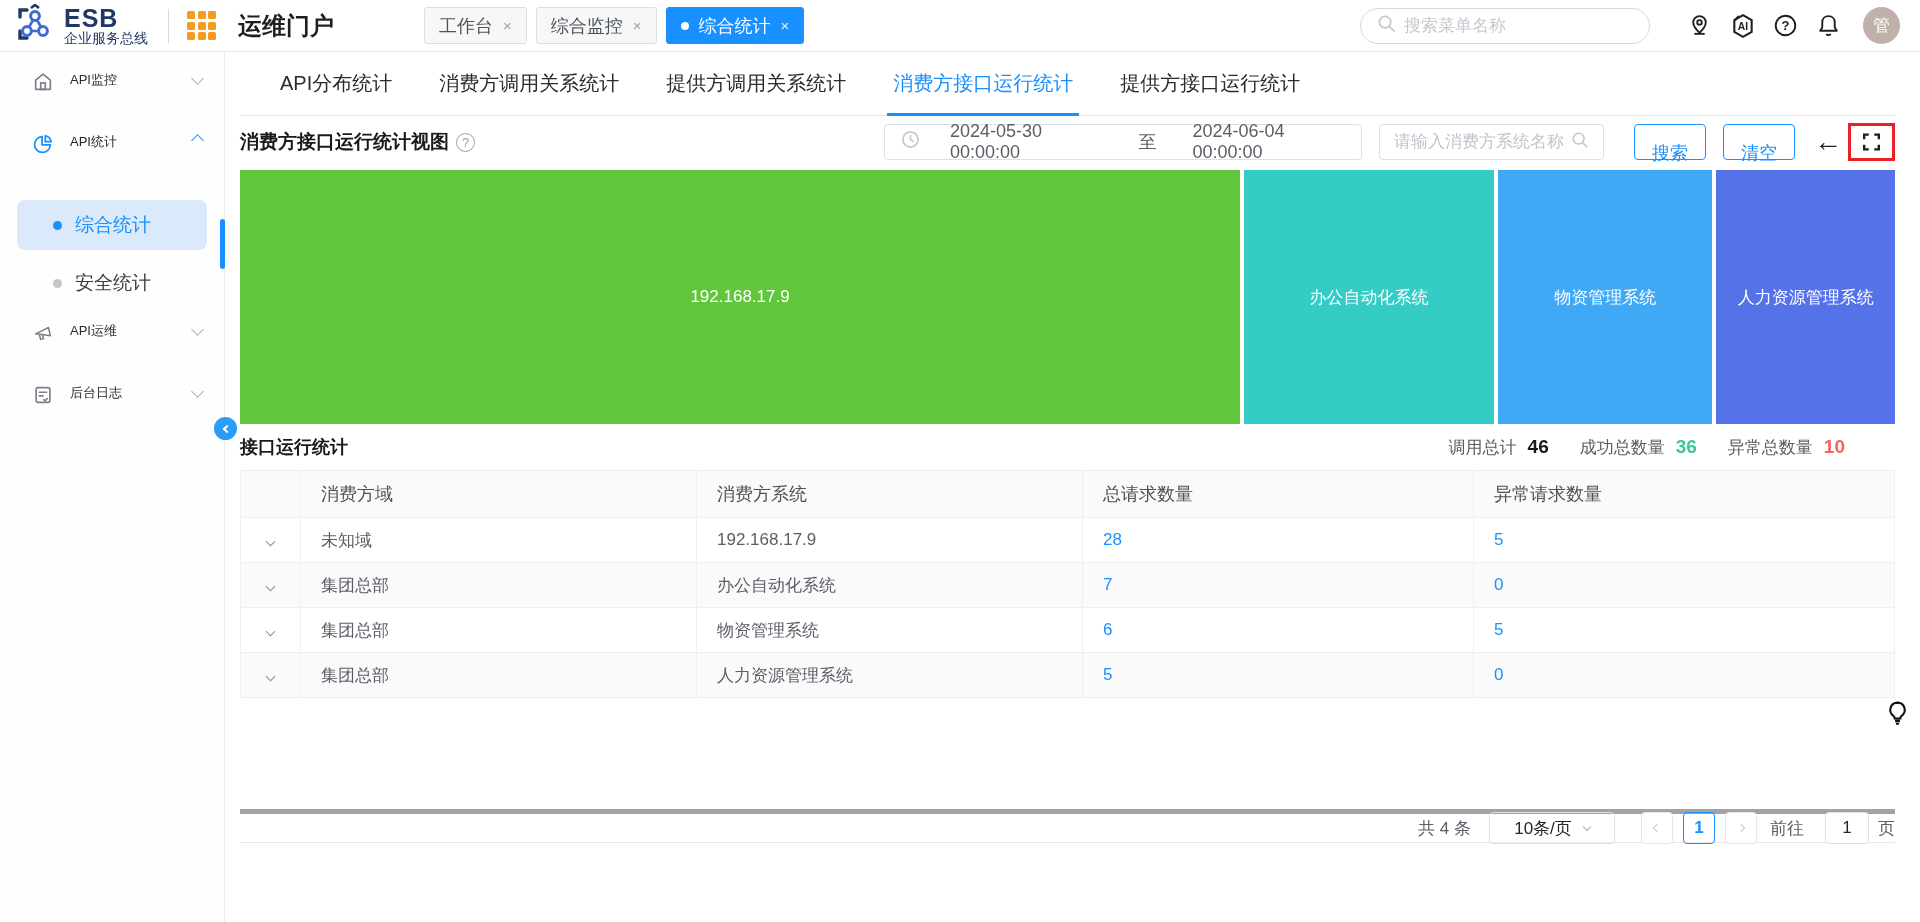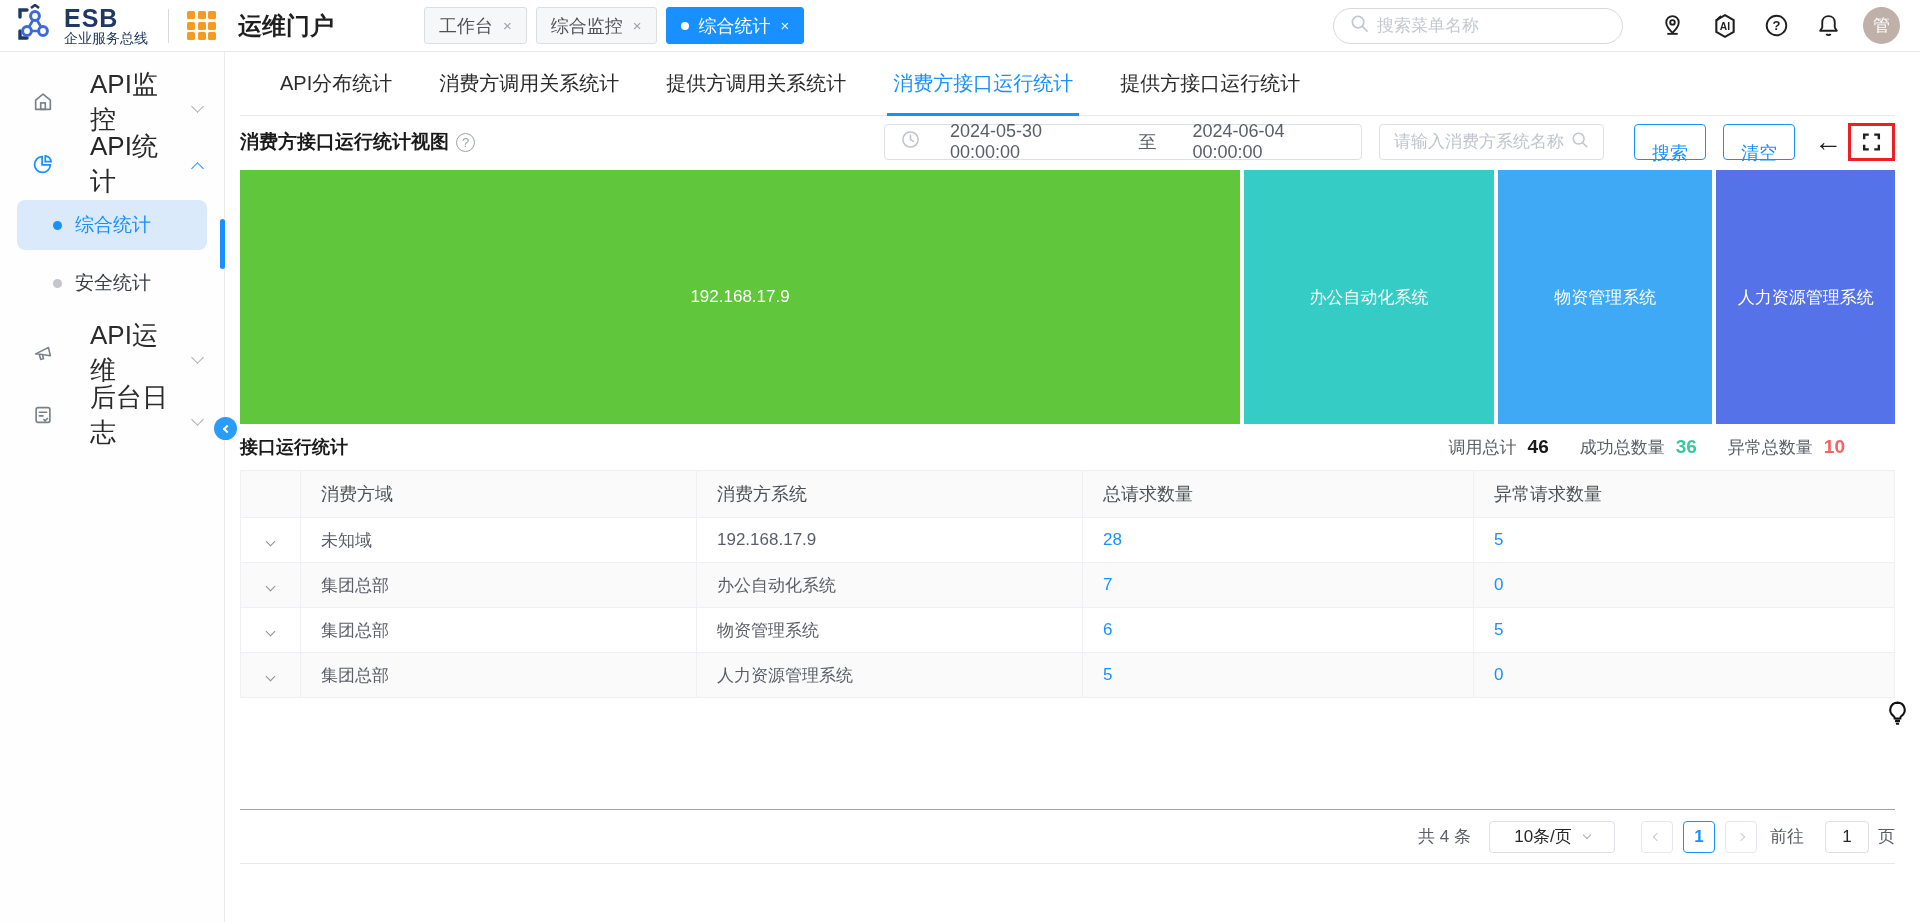--- a/index.html
+++ b/index.html
@@ -30,28 +30,28 @@
   .chip .close { margin-left:10px; font-size:15px; color:#9CA1A6; }
   .chip.active { background:#1890FF; border-color:#1890FF; color:#fff; }
   .chip.active .close { color:#E8F3FF; }
   .chip .dot { width:8px; height:8px; border-radius:50%; background:#fff; margin-right:10px; display:none; }
   .chip.active .dot { display:inline-block; }
 
   .header-right { margin-left:auto; display:flex; align-items:center; }
   .search-pill { display:flex; align-items:center; width:290px; height:36px; border:1px solid #D9D9D9; border-radius:18px; padding:0 16px; color:#BFBFBF; }
   .search-pill input { border:none; outline:none; font-size:17px; margin-left:8px; width:220px; color:#595959; font-family:inherit; }
   .search-pill input::placeholder { color:#C4C9CF; }
-  .hdr-icons { display:flex; align-items:center; gap:25px; margin-left:36px; }
+  .hdr-icons { display:flex; align-items:center; gap:16px; margin-left:36px; }
   .hdr-icons .hicon { width:27px; height:27px; display:flex; align-items:center; justify-content:center; cursor:pointer; }
   .avatar { width:37px; height:37px; border-radius:50%; background:#BFB1A9; color:#fff; font-size:17px; display:flex; align-items:center; justify-content:center; margin-left:21px; cursor:pointer; }
 
   
   .shell { display:flex; height:870px; }
   .sidebar { position:relative; width:225px; border-right:1px solid #EBEBEB; background:#FEFEFE; padding-top:19px; flex:none; }
-  .side-item { display:flex; align-items:center; height:62px; padding:0 22px 0 32px; font-size:26px; color:#2B2B2B; cursor:pointer;gap:20px; }
+  .side-item { display:flex; height:62px; padding:0 22px 0 32px; font-size:13px; color:#2B2B2B; cursor:pointer; }
   .side-item .sicon { width:22px; height:22px; margin-right:16px; flex:none; display:flex; align-items:center; }
   .side-item .schev { margin-left:auto; color:#A6ABB3; }
   .side-item.open { color:#262626; }
   .side-item.open .schev { color:#1890FF; }
   .side-sub { display:flex; align-items:center; height:50px; margin:0 17px; padding-left:36px; border-radius:8px; font-size:19px; color:#3B3F45; cursor:pointer; }
   .side-sub .dot { width:9px; height:9px; border-radius:50%; background:#C2C6CC; margin-right:13px; }
   .side-sub.active { background:#DBEAFA; color:#1890FF; }
   .side-sub.active .dot { background:#1890FF; }
   .active-bar { position:absolute; right:-1px; width:5px; height:50px; background:#1890FF; border-radius:3px; }
   .collapse-btn { position:absolute; left:214px; top:365px; width:23px; height:23px; border-radius:50%; background:#2B9CF8; color:#fff; display:flex; align-items:center; justify-content:center; cursor:pointer; z-index:6; }
@@ -96,21 +96,21 @@
   table.data-table { width:100%; border-collapse:collapse; flex:none; table-layout:fixed; }
   .data-table th, .data-table td { border:1px solid #EEF0F4; font-weight:normal; text-align:left; padding:0 0 0 20px; }
   .data-table th { height:47px; background:#FAFAFB; font-size:18px; color:#4E5255; }
   .data-table td { height:45px; font-size:17px; color:#5A5E66; }
   .data-table tbody tr:nth-child(even) td { background:#FAFAFB; }
   .data-table td.num a { color:#1890FF; text-decoration:none; cursor:pointer; }
   .data-table .expand-cell { text-align:center; padding:0; color:#8C9097; }
   .data-table .expand-cell .chev { width:7px; height:7px; border-width:0 1.5px 1.5px 0; cursor:pointer; }
 
   .spacer { height:111px; flex:none; }
-  .pagination { display:flex; align-items:center; justify-content:flex-end; height:55px; border-top:1px solid #a3a3a3; border-bottom:1px solid #E9E9E9; flex:none; font-size:17px; color:#5A5E66; }
+  .pagination { display:flex; align-items:center; justify-content:flex-end; height:34px; border-top:5px solid #a3a3a3; border-bottom:1px solid #E9E9E9; flex:none; font-size:17px; color:#5A5E66; }
   .pg-total { margin-right:18px; }
   .pg-size { display:flex; align-items:center; justify-content:center; gap:12px; width:126px; height:32px; border:1px solid #DCDFE6; border-radius:4px; color:#262626; cursor:pointer; }
   .pg-size .chev { width:6px; height:6px; border-width:0 1.5px 1.5px 0; color:#A6ABB3; margin-top:-3px; }
   .pg-btn { display:flex; align-items:center; justify-content:center; width:32px; height:32px; border:1px solid #E4E7ED; border-radius:4px; color:#C6CAD1; background:#fff; cursor:pointer; }
   .pg-btn .chev { width:6px; height:6px; border-width:0 1.8px 1.8px 0; }
   .pg-prev { margin-left:26px; }
   .pg-cur { display:flex; align-items:center; justify-content:center; width:32px; height:32px; border:1px solid #1890FF; border-radius:4px; color:#1890FF; font-weight:bold; margin:0 10px; cursor:pointer; }
   .pg-next { margin-right:13px; }
   .pg-goto-label { margin-right:21px; }
   .pg-goto { width:44px; height:32px; border:1px solid #DCDFE6; border-radius:4px; text-align:center; font-size:17px; color:#262626; outline:none; font-family:inherit; }

